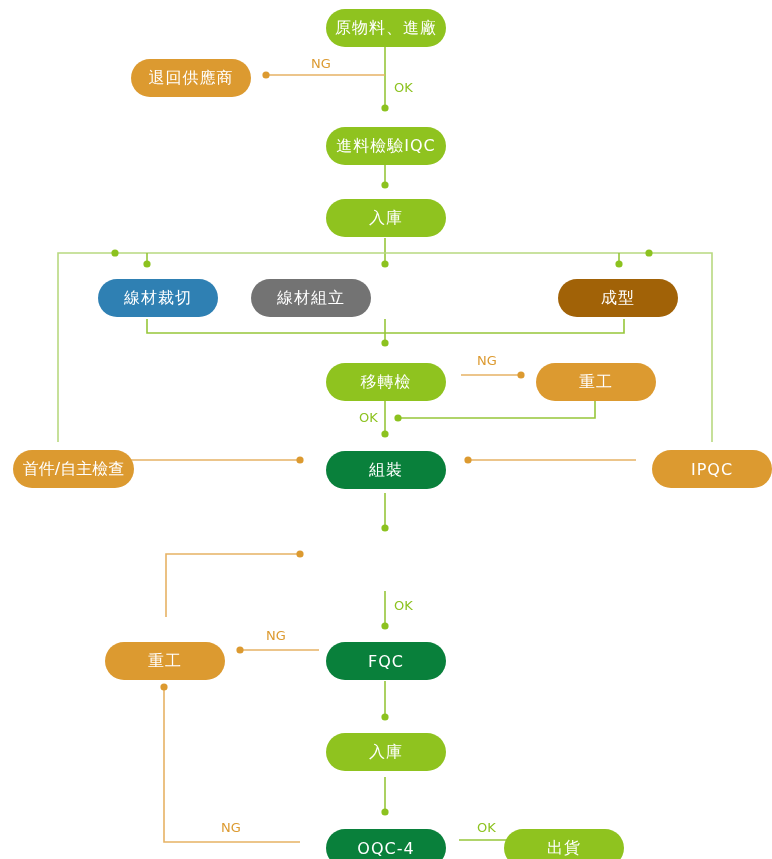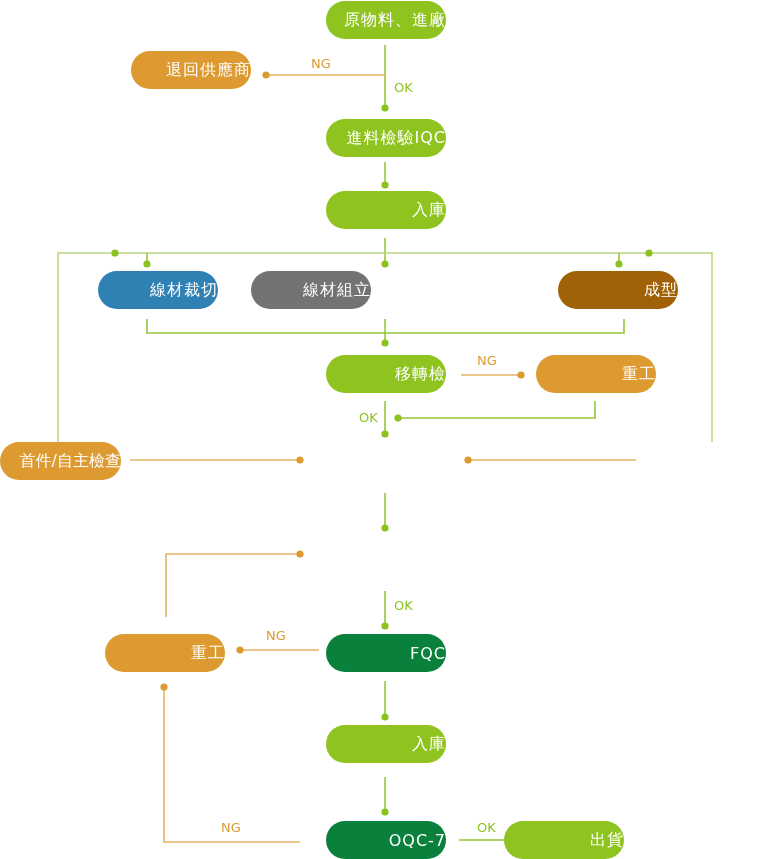--- a/index.html
+++ b/index.html
@@ -3,22 +3,22 @@
   <meta charset="utf-8">
   <style>
     html, body { margin: 0; padding: 0; background: #ffffff; }
     body { width: 772px; height: 859px; position: relative; overflow: hidden;
            font-family: "DejaVu Sans", "Liberation Sans", sans-serif; }
     #canvas { position: absolute; left: 0; top: 0; width: 772px; height: 859px; }
     svg.wires { position: absolute; left: 0; top: 0; width: 772px; height: 859px; }
     .node {
       position: absolute; height: 38px; width: 120px; border-radius: 19px;
       color: #ffffff; font-size: 16px; letter-spacing: 1px;
-      display: flex; align-items: center; justify-content: flex-end;
-      white-space: nowrap; box-sizing: border-box;
+      display: flex; align-items: center; justify-content: center;
+      white-space: nowrap; box-sizing: border-box; margin-top: 8px;
     }
     .node span { display: block; }
     .c-light  { background: #8fc31f; }
     .c-dark   { background: #09803b; }
     .c-orange { background: #dc9a30; }
     .c-blue   { background: #2f80b3; }
     .c-sage   { background: #737373; }
     .c-olive  { background: #7f9e5b; }
     .c-teal   { background: #a16207; }
     .elabel { position: absolute; font-size: 13px; line-height: 14px; }
@@ -133,32 +133,38 @@
       <span>成型</span>
     </div>
 
   <div class="node c-light" style="left:326px; top:355px;">
       <span>移轉檢</span>
     </div>
   <div class="node c-orange" style="left:536px; top:355px;">
       <span>重工</span>
     </div>
 
-  <div class="node c-orange" style="left:0px; top:442px; width:121px; letter-spacing:0;">
+  <div class="node c-orange" style="left:13px; top:442px; width:121px; letter-spacing:0;">
       <span>首件/自主檢查</span>
+    </div>
+  <div class="node c-dark" style="left:326px; top:443px;">
+      <span>組裝</span>
+    </div>
+  <div class="node c-orange" style="left:652px; top:442px;">
+      <span>IPQC</span>
     </div>
 
   <div class="node c-orange" style="left:105px; top:634px;">
       <span>重工</span>
     </div>
   <div class="node c-dark" style="left:326px; top:634px;">
       <span>FQC</span>
     </div>
   <div class="node c-light" style="left:326px; top:725px;">
       <span>入庫</span>
     </div>
   <div class="node c-dark" style="left:326px; top:821px;">
-      <span>OQC-7</span>
+      <span>OQC-4</span>
     </div>
   <div class="node c-light" style="left:504px; top:821px;">
       <span>出貨</span>
     </div>
 </div>
 
 </body></html>

